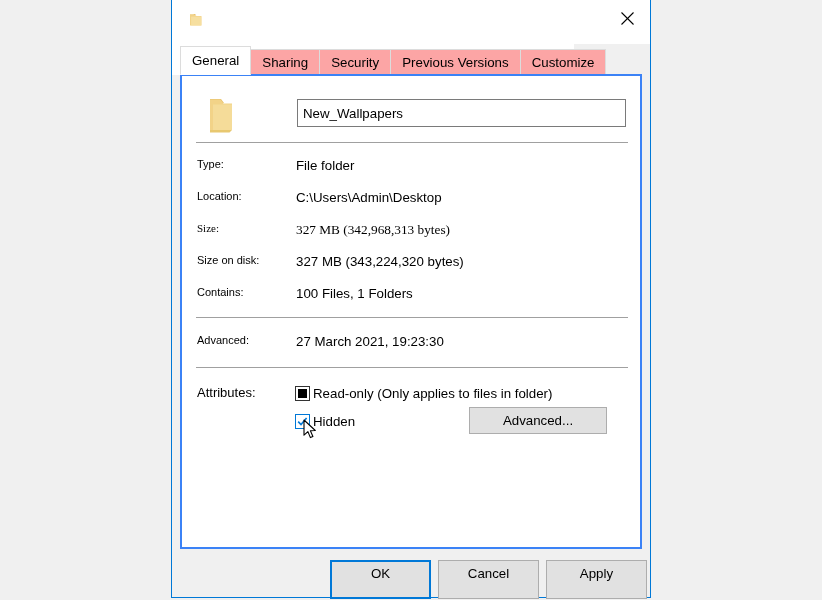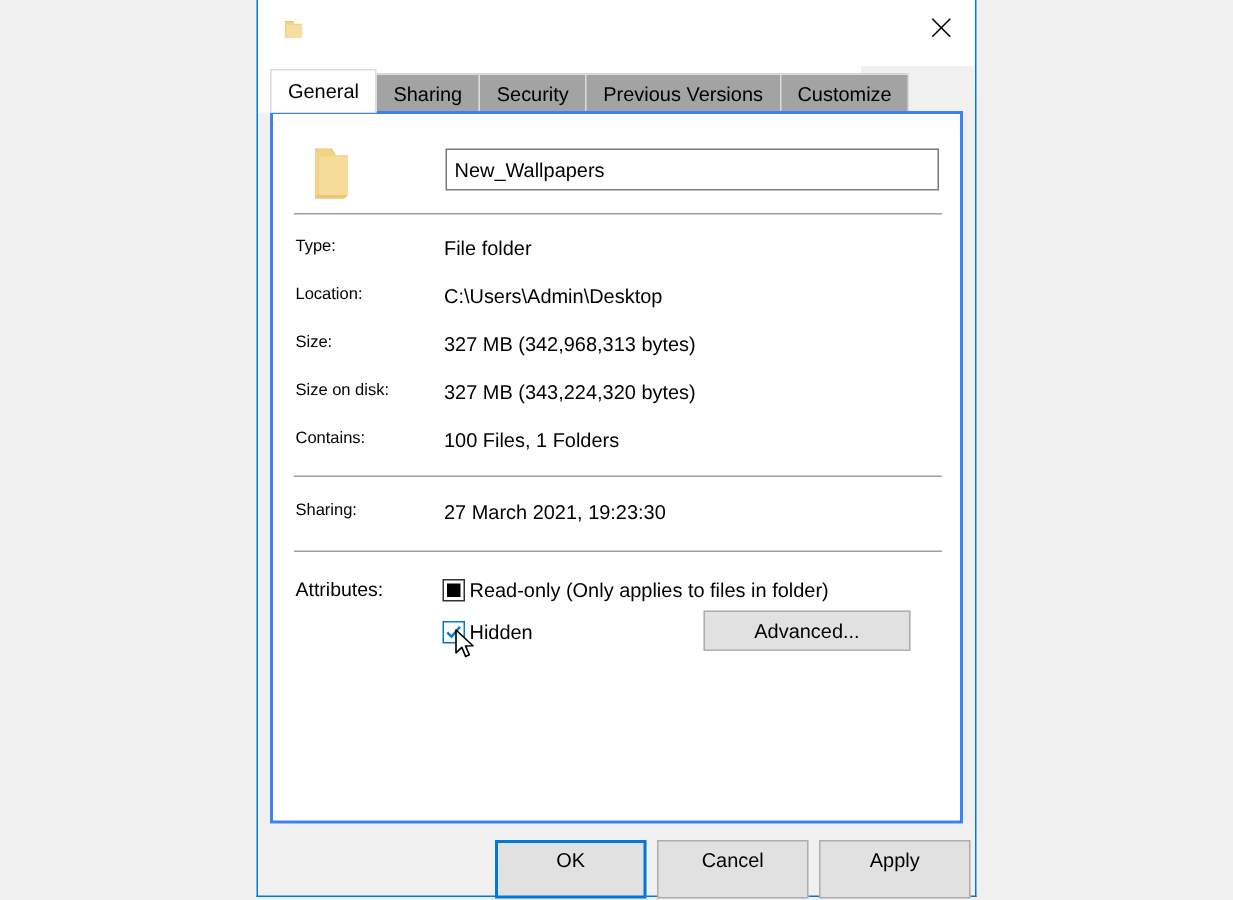--- a/index.html
+++ b/index.html
@@ -75,21 +75,21 @@
     display: flex;
     align-items: flex-end;
     background: #ffffff;
   }
   .tab {
     height: 26px;
     line-height: 25px;
     padding: 0 11px;
     font-size: 13.3px;
     color: #000000;
-    background: #a3a3a3;
+    background: #fca5a5;
     border: 1px solid #dcdcdc;
     border-bottom: none;
     box-sizing: border-box;
     white-space: nowrap;
     margin-right: -1px;
     position: relative;
   }
   .tab.active {
     height: 29px;
     line-height: 28px;
@@ -325,37 +325,37 @@
     <div class="hrule" id="rule-1"></div>
 
     <div class="prop-row" style="top:82px;">
       <span class="prop-label">Type:</span>
       <span class="prop-value">File folder</span>
     </div>
     <div class="prop-row" style="top:114px;">
       <span class="prop-label">Location:</span>
       <span class="prop-value">C:\Users\Admin\Desktop</span>
     </div>
-    <div class="prop-row" style="top:146px;">
+    <div class="prop-row" style="top:146px;font-family:Liberation Serif, serif;">
       <span class="prop-label">Size:</span>
       <span class="prop-value">327 MB (342,968,313 bytes)</span>
     </div>
     <div class="prop-row" style="top:178px;">
       <span class="prop-label">Size on disk:</span>
       <span class="prop-value">327 MB (343,224,320 bytes)</span>
     </div>
     <div class="prop-row" style="top:210px;">
       <span class="prop-label">Contains:</span>
       <span class="prop-value">100 Files, 1 Folders</span>
     </div>
 
     <div class="hrule" id="rule-2"></div>
 
     <div class="prop-row" style="top:258px;">
-      <span class="prop-label">Sharing:</span>
+      <span class="prop-label">Advanced:</span>
       <span class="prop-value">27 March 2021, 19:23:30</span>
     </div>
 
     <div class="hrule" id="rule-3"></div>
 
     <div id="attributes-label">Attributes:</div>
 
     <div class="attr-row" id="attr-readonly-row">
       <span class="cb indeterminate"></span>
       <span class="attr-text">Read-only (Only applies to files in folder)</span>

